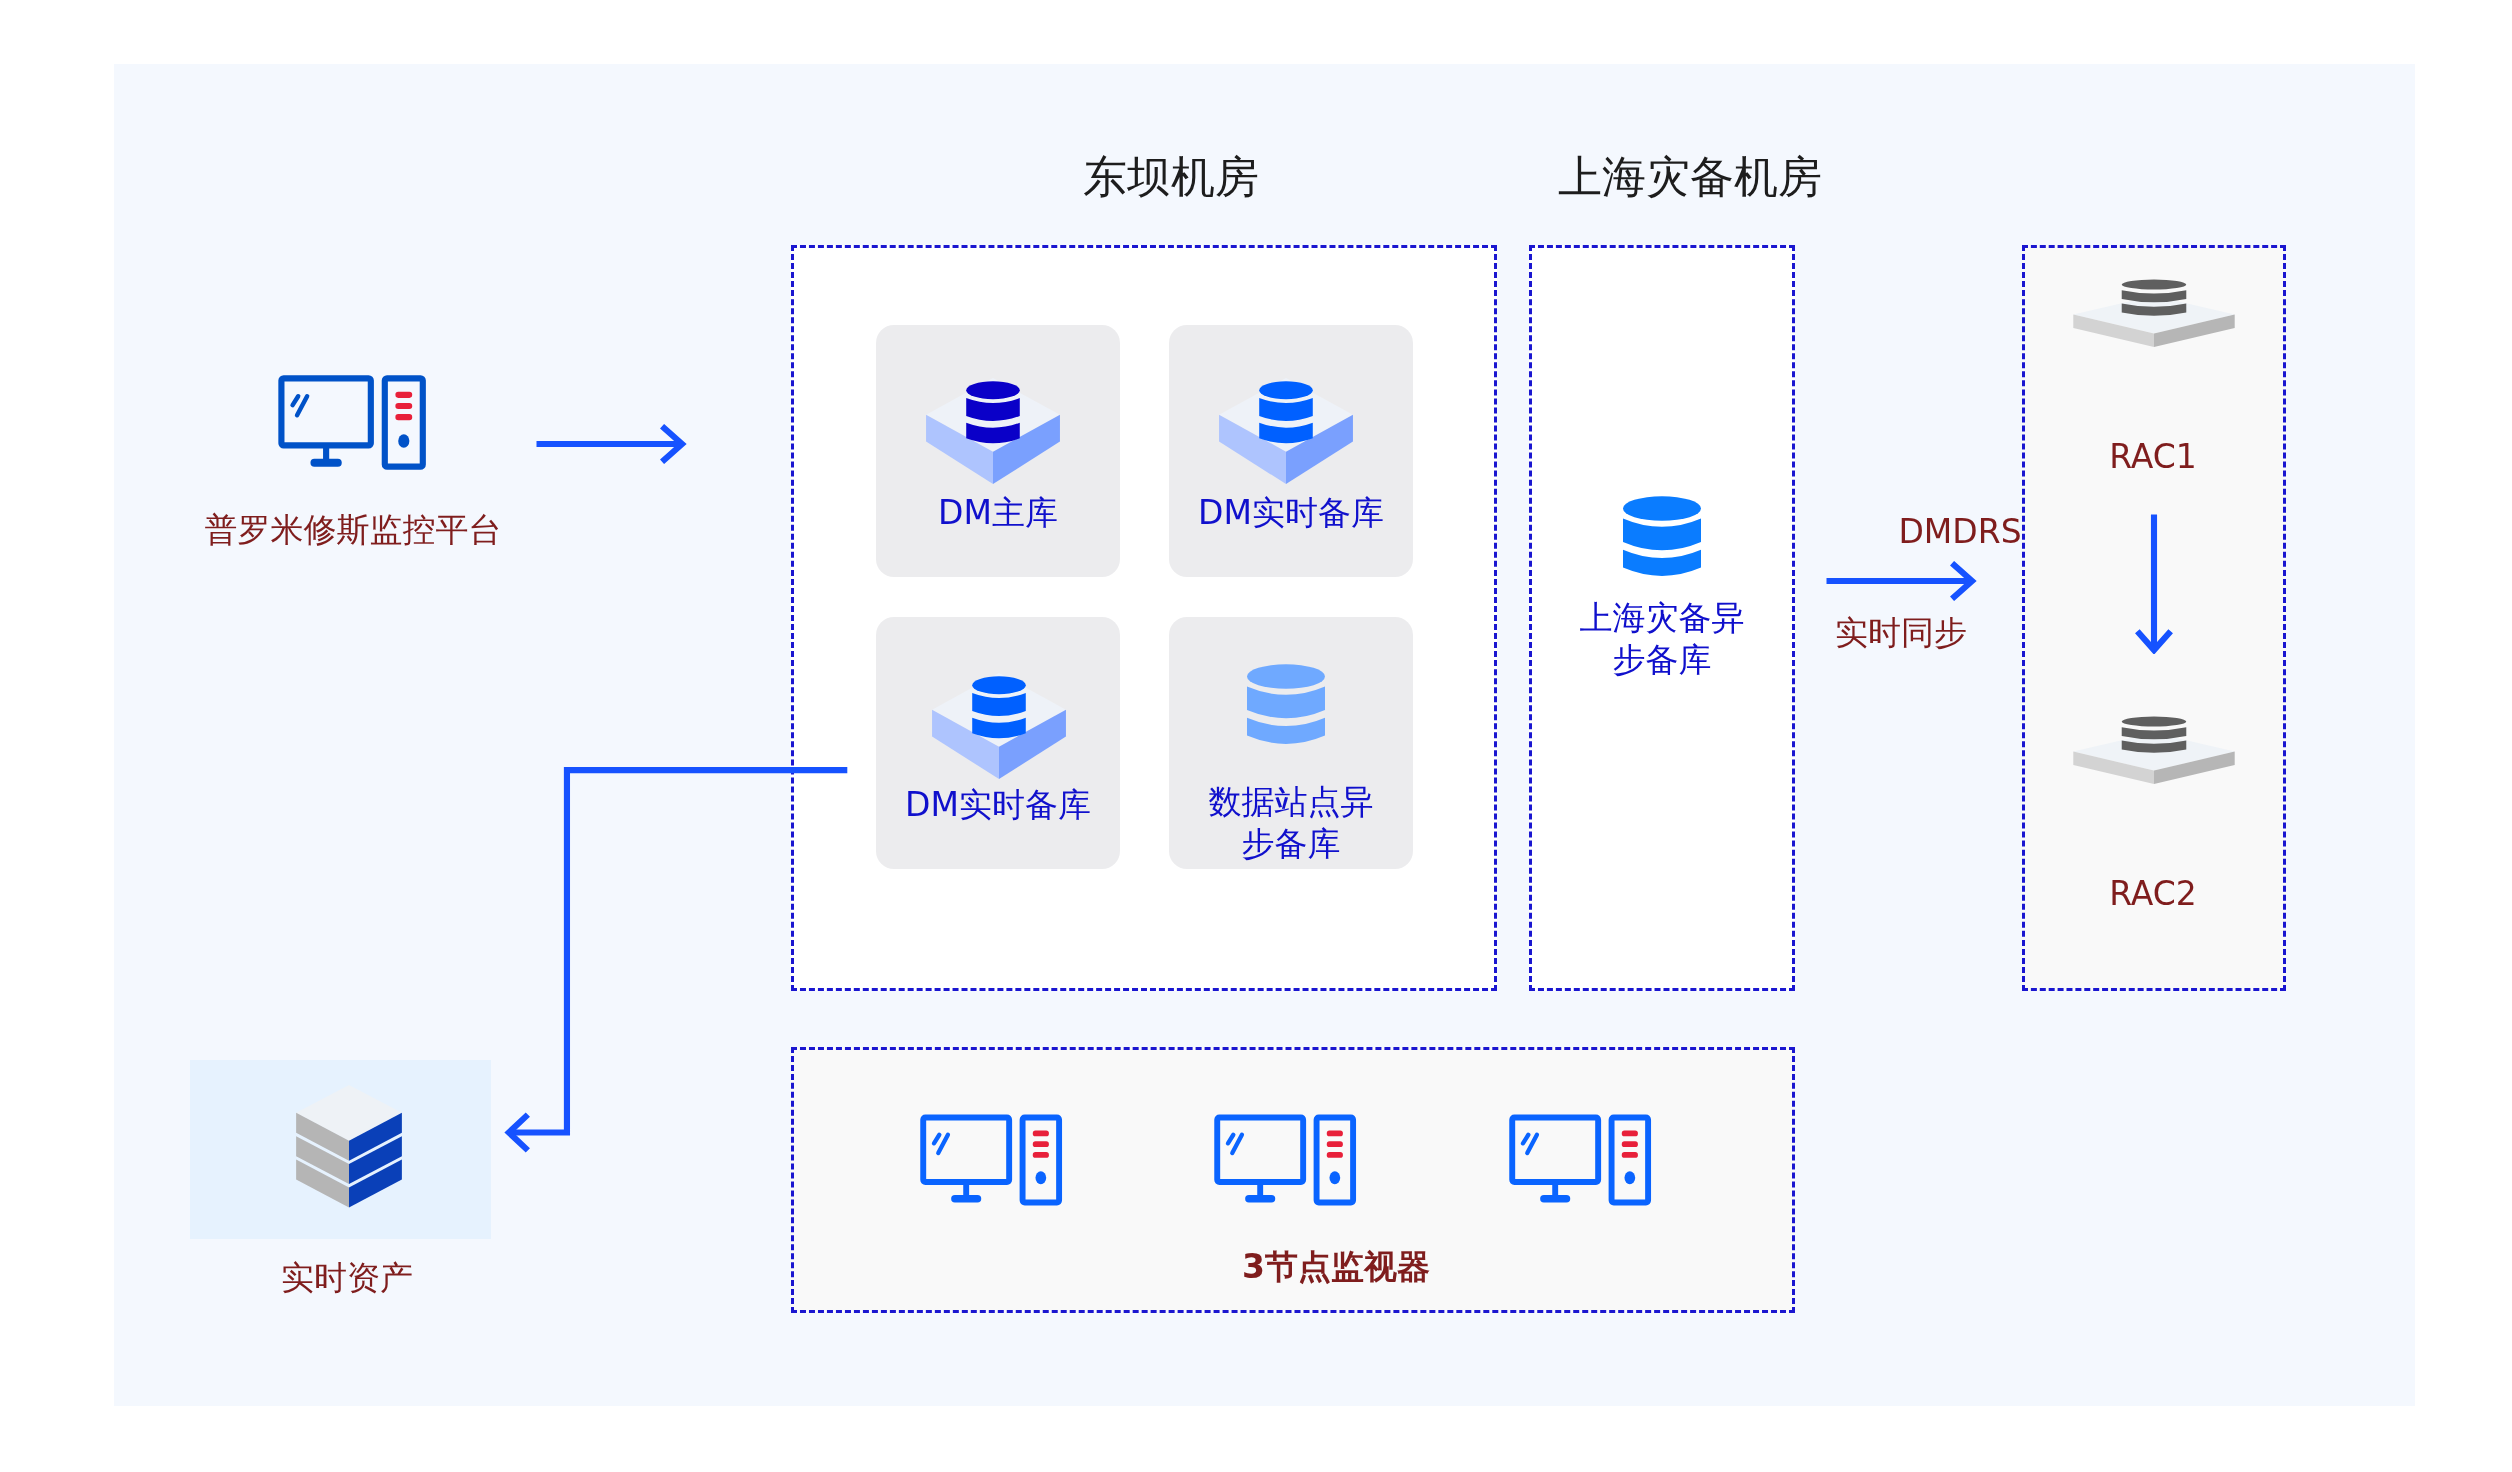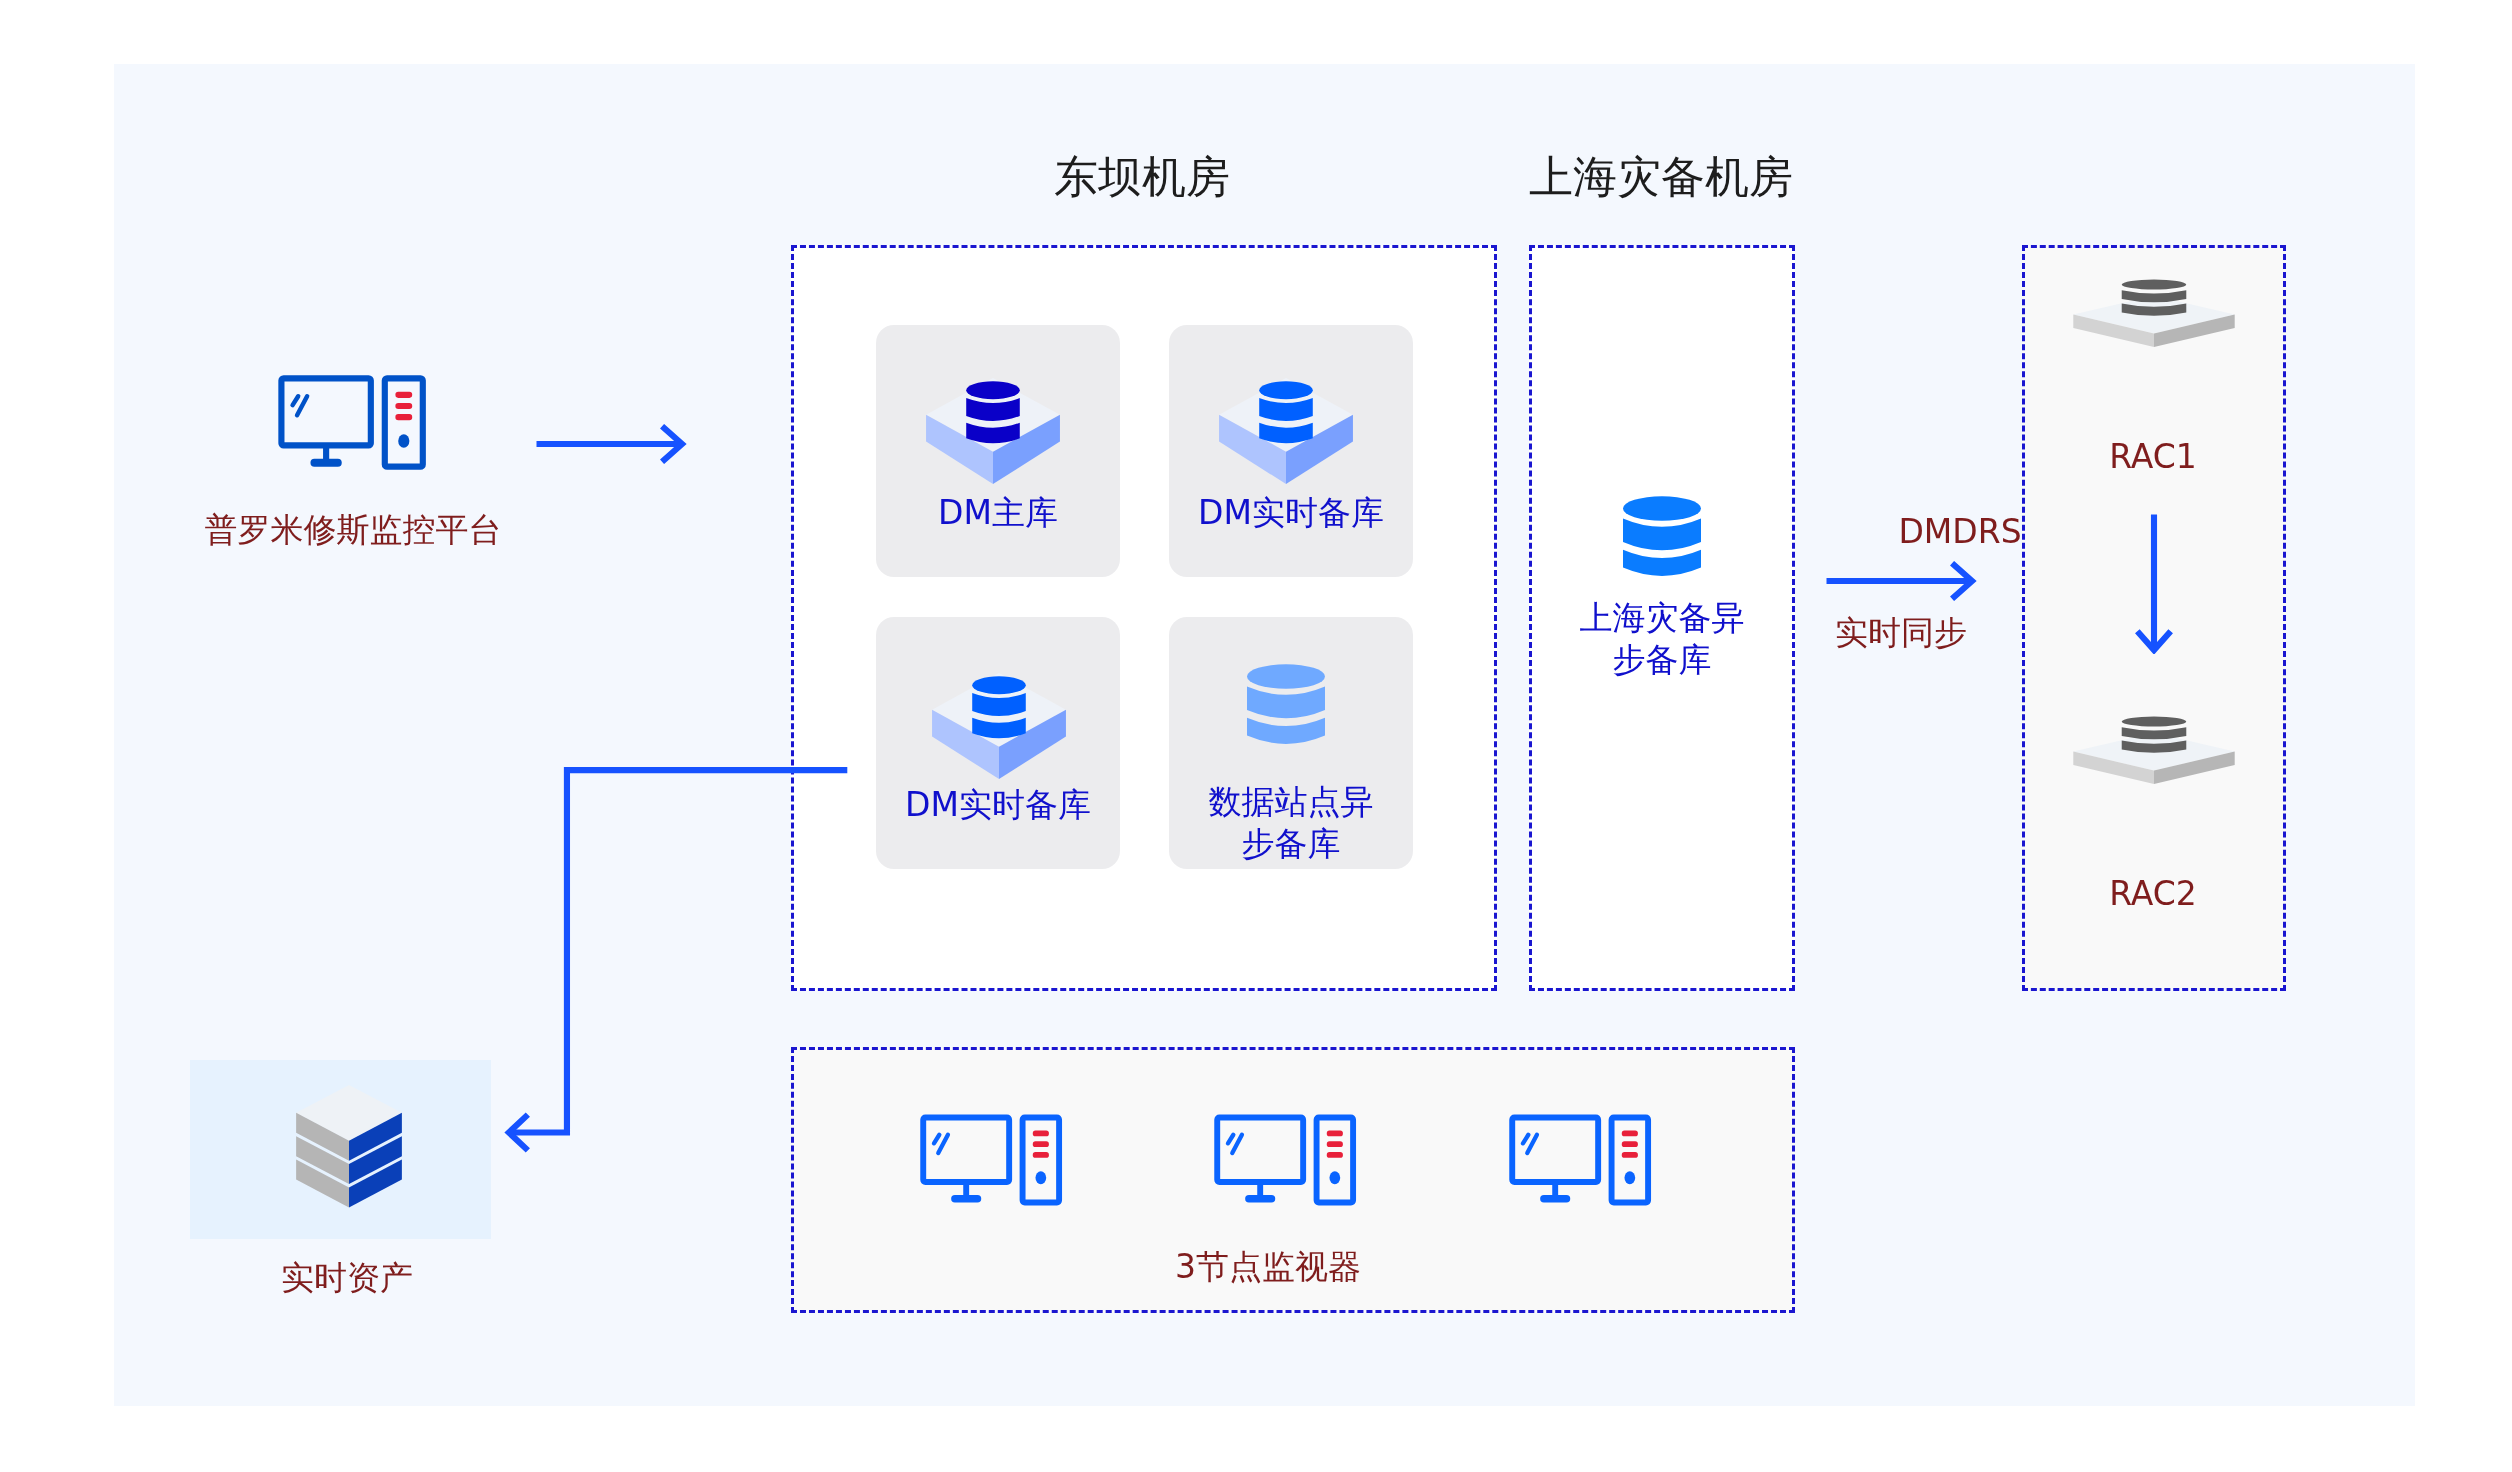--- a/index.html
+++ b/index.html
@@ -1,20 +1,20 @@
 <!DOCTYPE html>
 <html style="font-size:9px"><head>
 <meta charset="utf-8">
 <style>
   html, body { margin:0; padding:0; }
   body { width:2512px; height:1473px; background:#ffffff; position:relative; overflow:hidden;
          font-family:"DejaVu Sans","Liberation Sans",sans-serif; }
   .abs { position:absolute; }
   #panel { left:114px; top:64px; width:2301px; height:1342px; background:#f4f8fe; }
-  .title { font-size:44px; color:#1d1d1d; white-space:nowrap; transform:translateX(-50%); }
+  .title { font-size:44px; color:#1d1d1d; white-space:nowrap; transform:translateX(-50%);margin-left:29px; }
   .dashbox { border:3.9px dashed #1a16d0; box-sizing:border-box; }
   #box-dongba { left:791px; top:245px; width:706px; height:746px; background:#ffffff; }
   #box-shanghai { left:1529px; top:245px; width:266px; height:746px; background:#ffffff; }
   #box-rac { left:2022px; top:245px; width:264px; height:746px; background:#f9f9f9; }
   #box-monitors { left:791px; top:1047px; width:1004px; height:266px; background:#f9f9f9; }
   .tile { background:#ececee; border-radius:18px; width:244px; height:252px; }
   .tile-label { position:absolute; left:0; right:0; text-align:center; color:#1010cc; font-size:33px; line-height:42px; }
   .dark-label { color:#7f1d1d; font-size:33px; white-space:nowrap; text-align:center; }
   svg { display:block; }
 </style>
@@ -216,14 +216,14 @@
     <rect x="58" y="150" width="56" height="14" rx="7" fill="#0a64ff"></rect>
     <line x1="36" y1="38" x2="26" y2="54" stroke="#0a64ff" stroke-width="8" stroke-linecap="round"></line>
     <line x1="52" y1="38" x2="34" y2="72" stroke="#0a64ff" stroke-width="8" stroke-linecap="round"></line>
     <rect x="191" y="6" width="68" height="158" rx="4" fill="none" stroke="#0a64ff" stroke-width="11"></rect>
     <rect x="210" y="30" width="30" height="11" rx="5" fill="#e8203a"></rect>
     <rect x="210" y="50" width="30" height="11" rx="5" fill="#e8203a"></rect>
     <rect x="210" y="70" width="30" height="11" rx="5" fill="#e8203a"></rect>
     <ellipse cx="225" cy="118" rx="10" ry="12" fill="#0a64ff"></ellipse>
   </svg>
 </div>
-<div class="abs dark-label" style="left:1268px; top:1245px; transform:translateX(-50%);">3节点监视器</div>
+<div class="abs dark-label" style="left:1336px; top:1245px; transform:translateX(-50%);font-weight:bold;">3节点监视器</div>
 
 
 </body></html>

